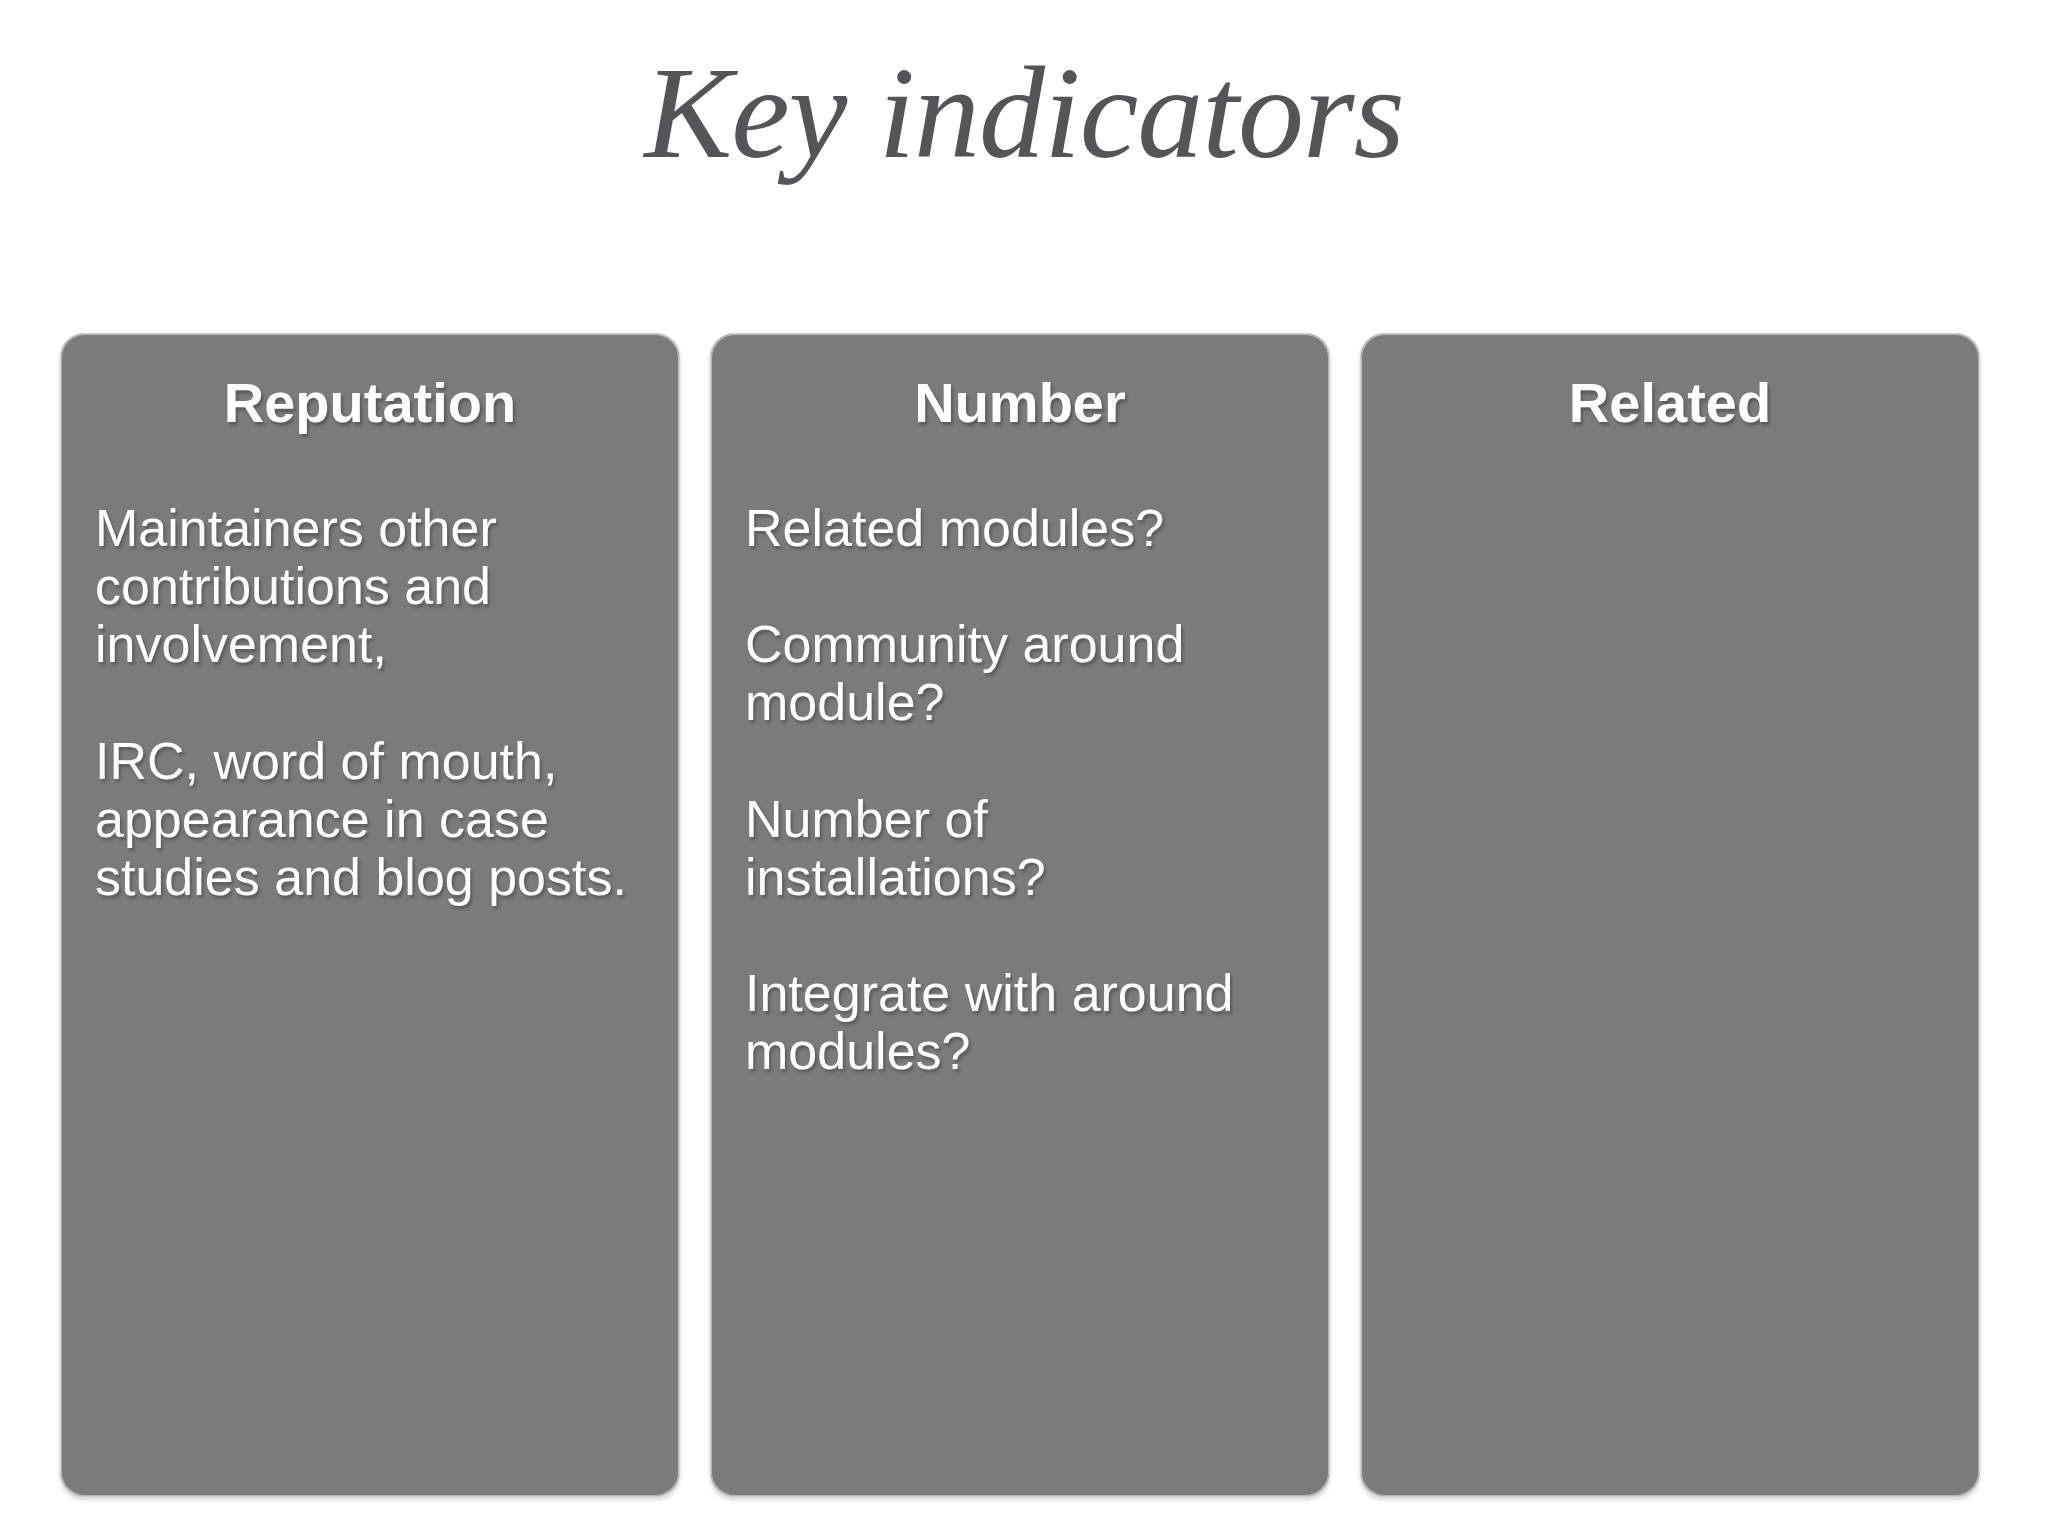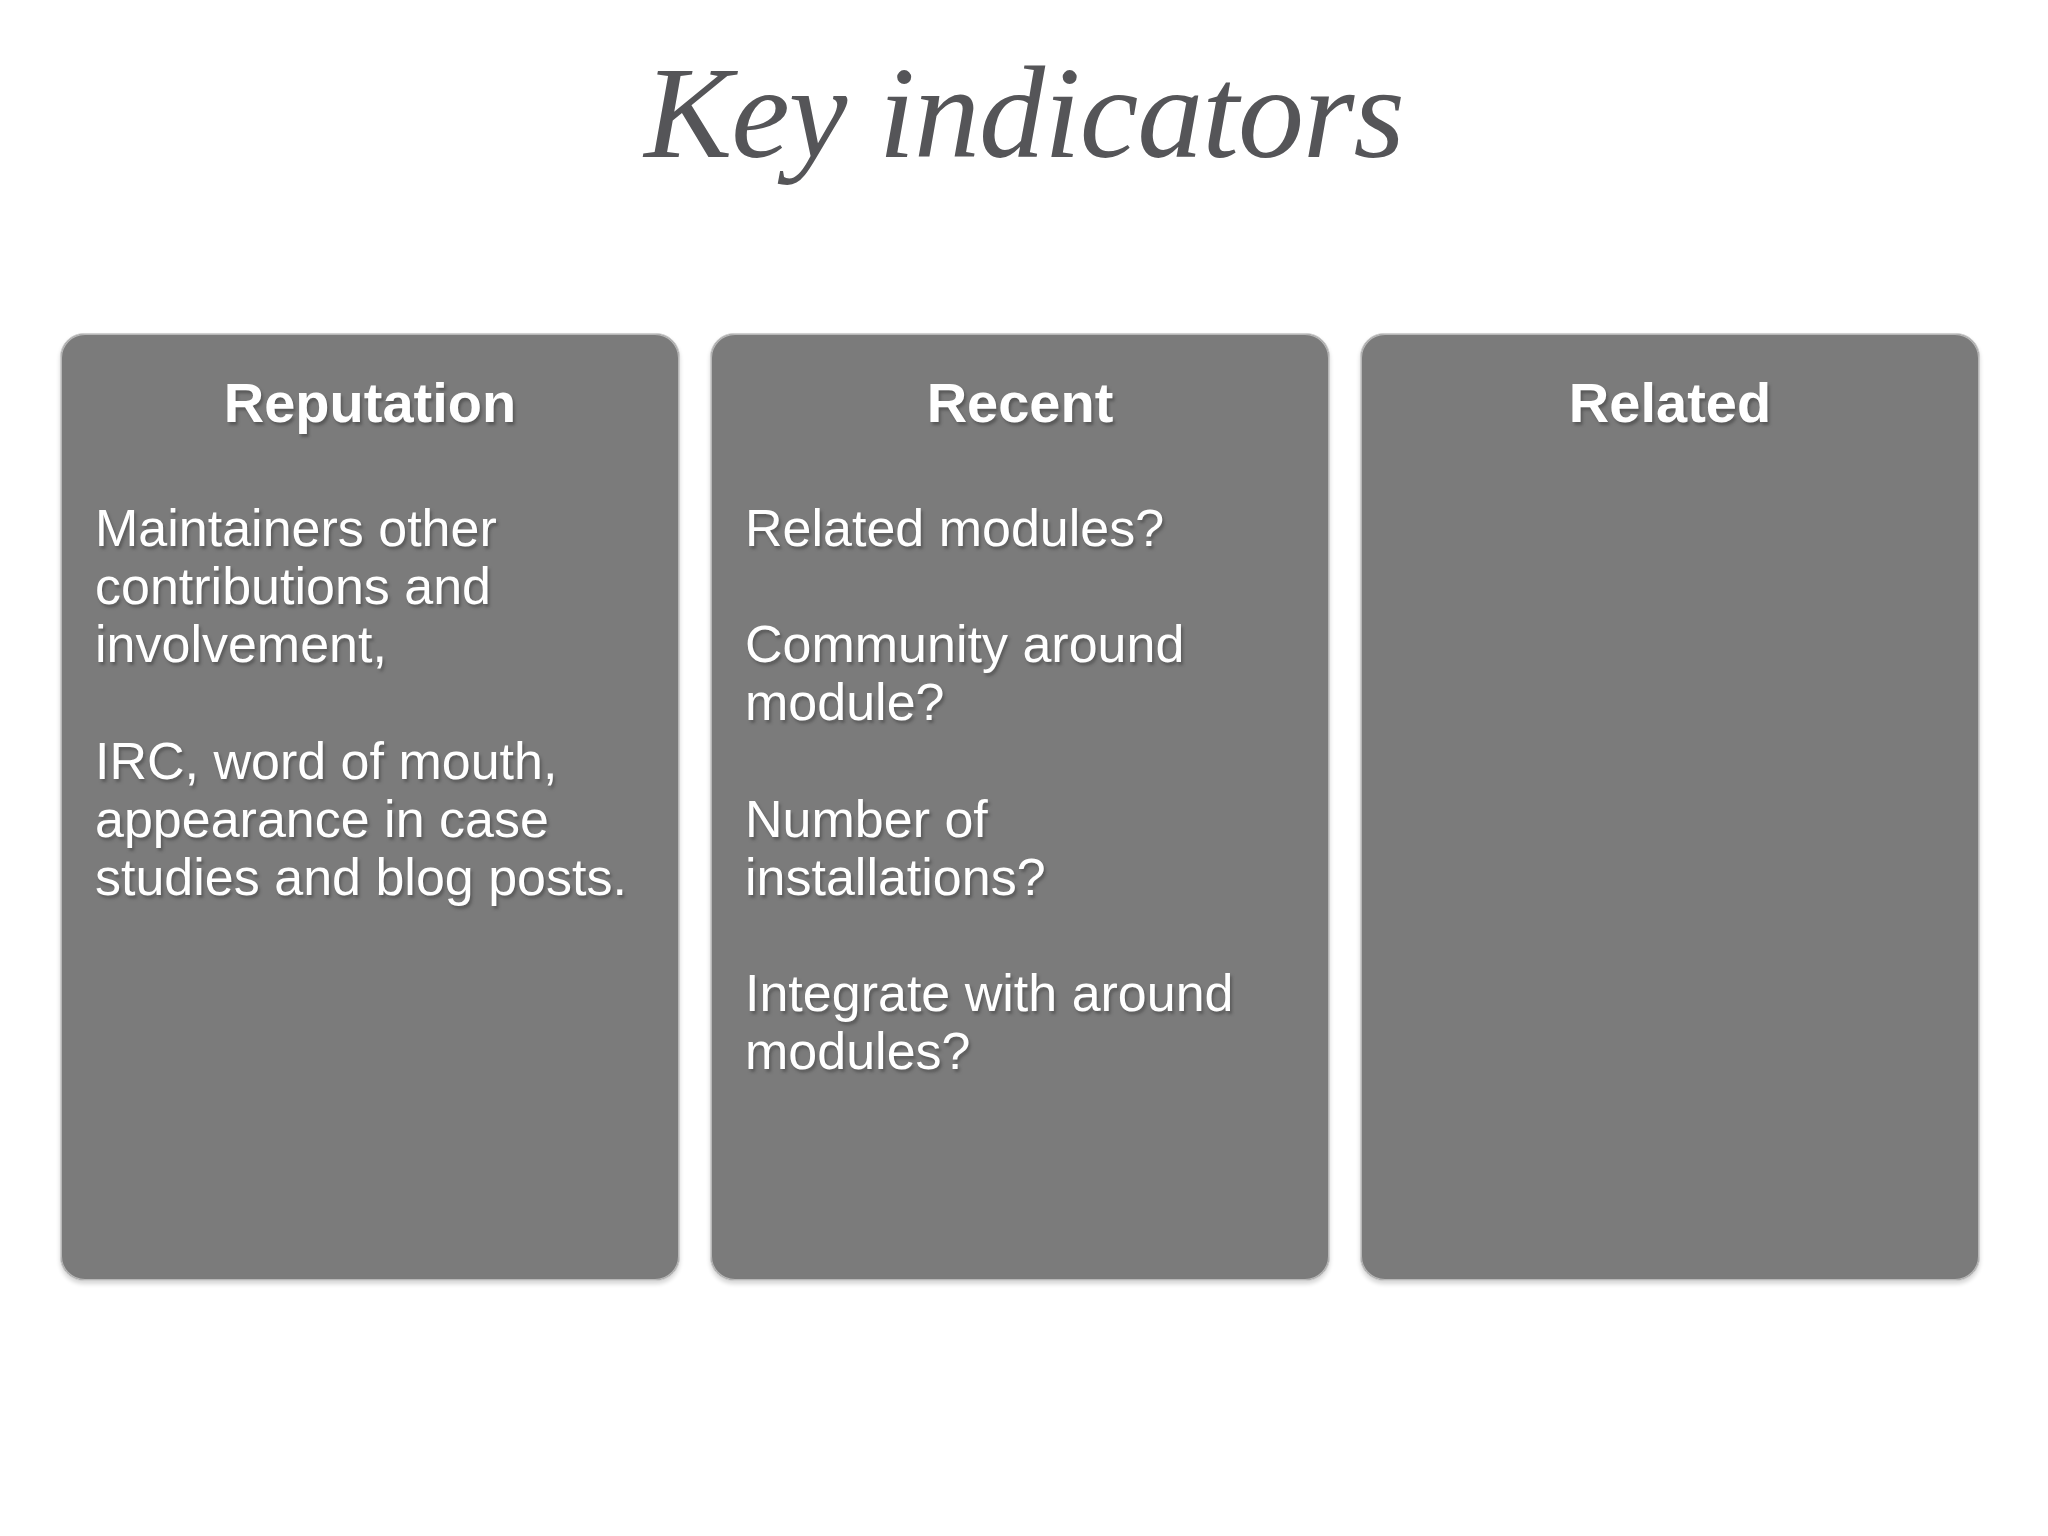--- a/index.html
+++ b/index.html
@@ -39,21 +39,21 @@
     letter-spacing: -1px;
     white-space: nowrap;
   }
 
   
   .cards {
     position: absolute;
     top: 333px;
     left: 52px;
     width: 1920px;
-    height: 948px;
+    height: 1164px;
     display: flex;
     flex-direction: row;
     justify-content: space-between;
     align-items: stretch;
     padding-left: 8px;
   }
 
   .card {
     box-sizing: border-box;
     width: 620px;
@@ -115,21 +115,21 @@
 
     <div class="card">
       <div class="card-title">Reputation</div>
       <div class="card-body">
         <p class="para">Maintainers other contributions and involvement,</p>
         <p class="para">IRC, word of mouth, appearance in case studies and blog posts.</p>
       </div>
     </div>
 
     <div class="card">
-      <div class="card-title">Recent</div>
+      <div class="card-title">Number</div>
       <div class="card-body">
         <p class="para">Related modules?</p>
         <p class="para">Community around module?</p>
         <p class="para">Number of installations?</p>
         <p class="para">Integrate with around modules?</p>
       </div>
     </div>
 
     <div class="card">
       <div class="card-title">Related</div>

